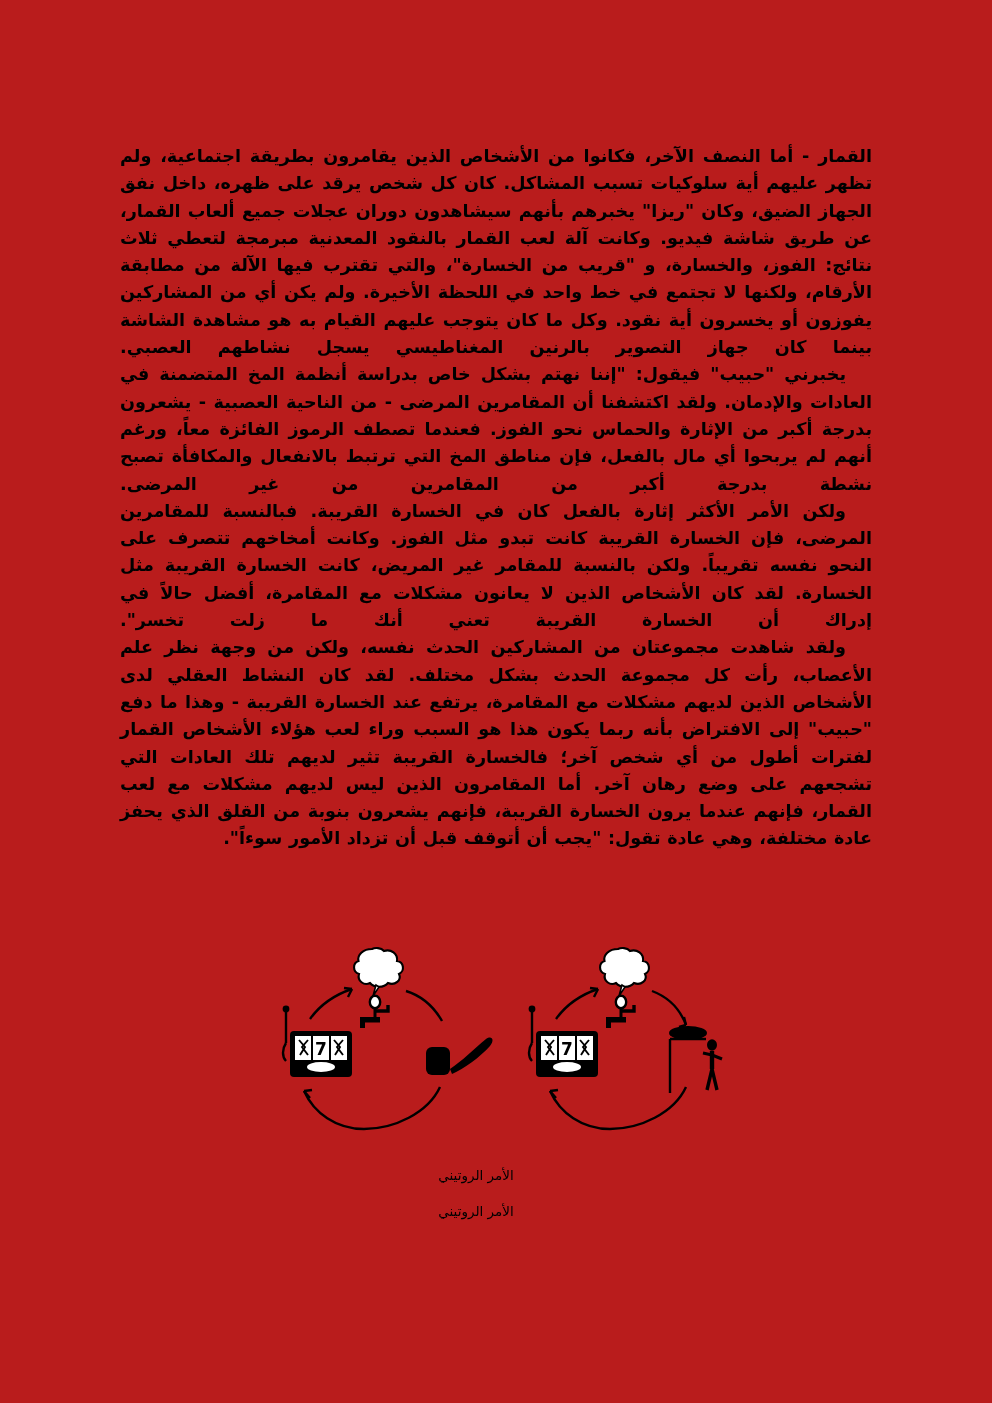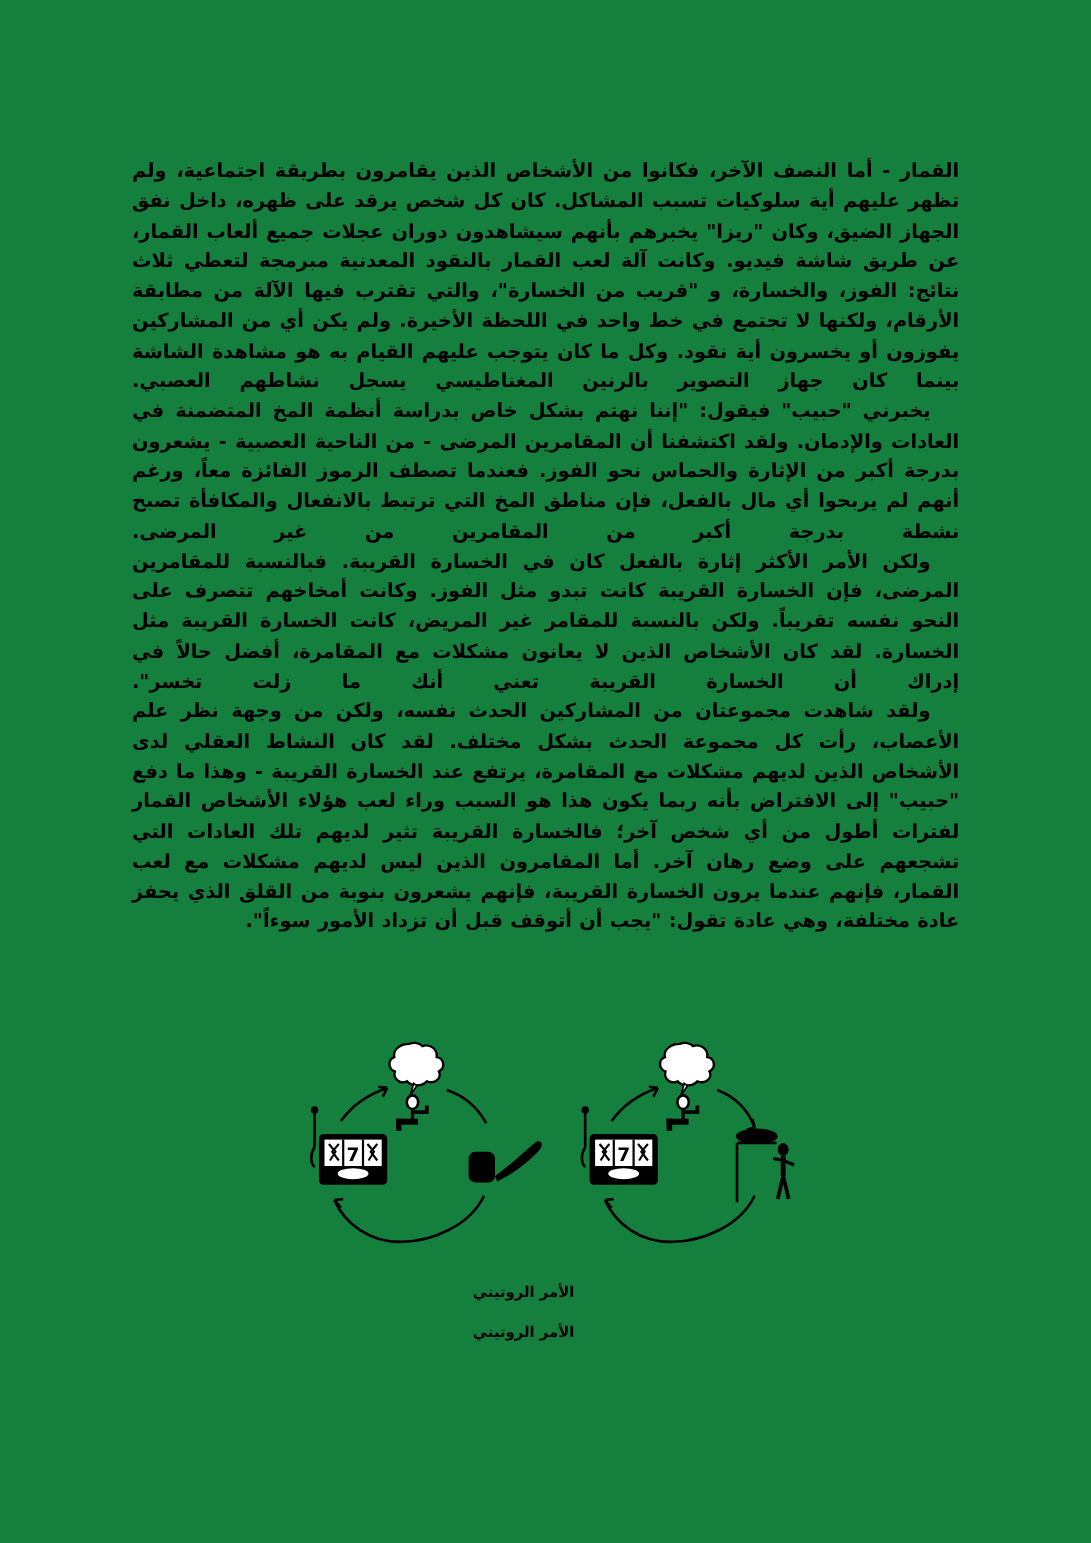--- a/index.html
+++ b/index.html
@@ -12,21 +12,21 @@
     width: 992px;
     height: 1403px;
     position: relative;
     overflow: hidden;
     font-family: "DejaVu Sans", "Liberation Sans", sans-serif;
   }
 
   #page {
     position: absolute;
     inset: 0;
-    background: #15803d;
+    background: #b91c1c;
   }
 
   
   #text-body {
     position: absolute;
     right: 120px;
     left: 120px;
     top: 143px;
     direction: rtl;
     text-align: justify;
@@ -74,21 +74,21 @@
     position: absolute;
     left: 0;
     right: 0;
     top: 1168px;
     text-align: center;
     direction: rtl;
   }
   .caption {
     color: #000000;
     font-family: "DejaVu Sans", "Liberation Sans", sans-serif;
-    font-weight: 700;
+    font-weight: 400;
     font-size: 13.5px;
     line-height: 15px;
     margin: 0 0 21px 0;
     
     padding-right: 40px;
   }
 
   
   #watermark {
     position: absolute;

